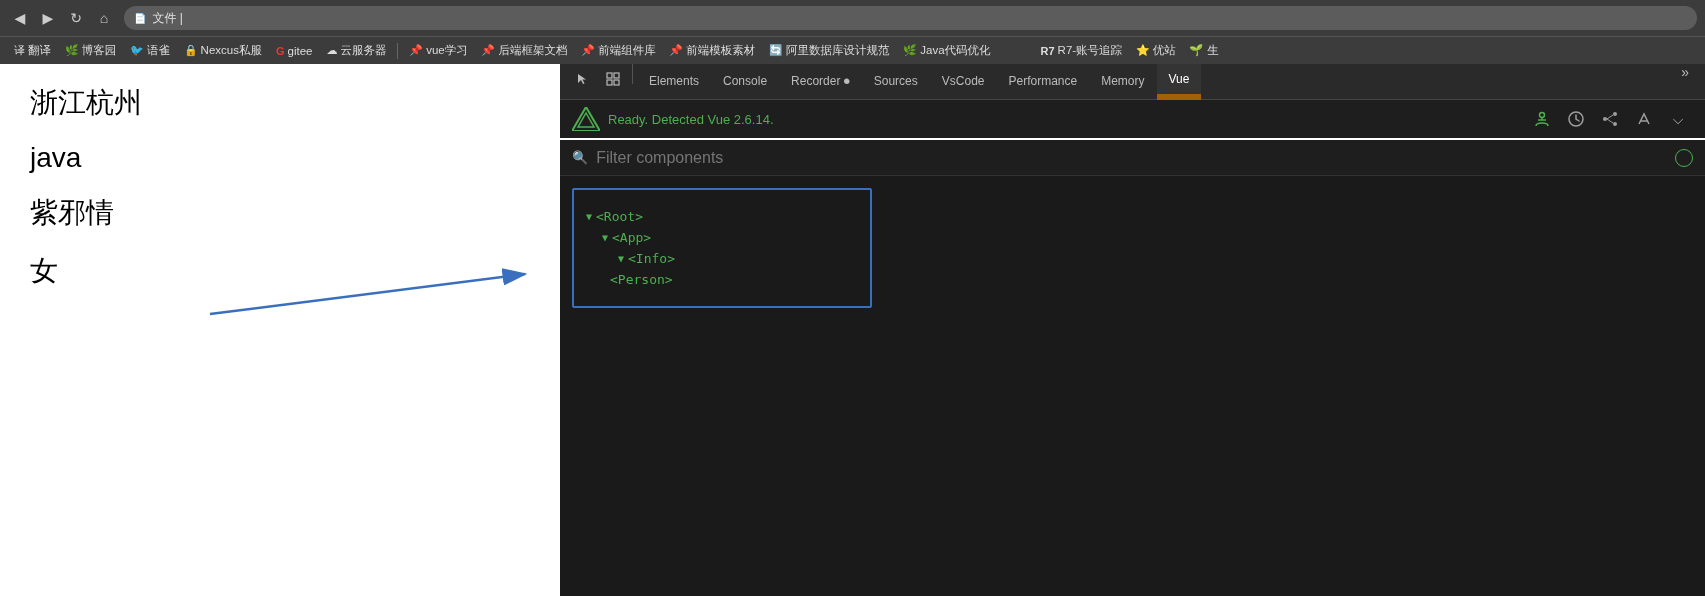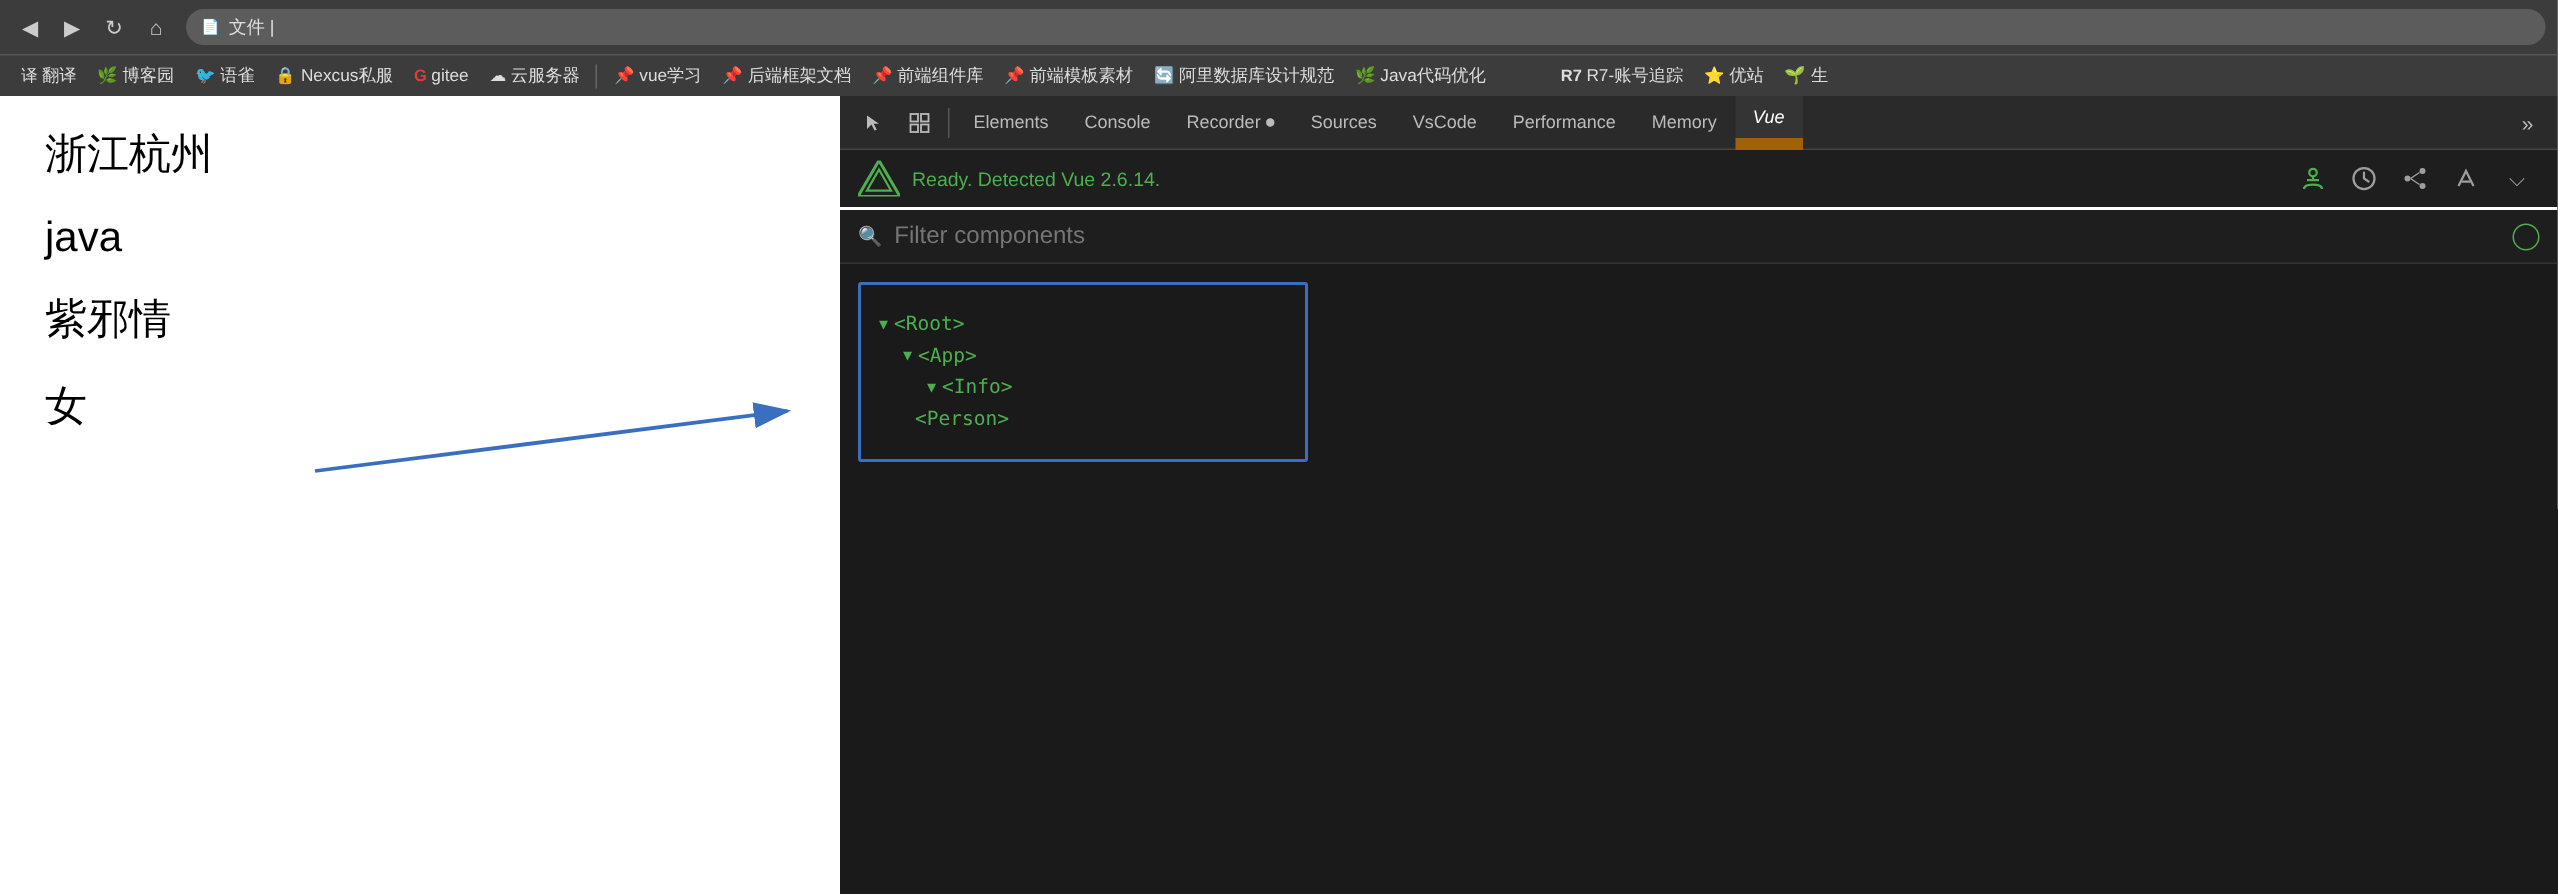--- a/index.html
+++ b/index.html
@@ -89,21 +89,21 @@
       flex: 1;
       background: #1a1a1a;
       display: flex;
       flex-direction: column;
       height: 100%;
     }
 
     
     .devtools-tabs {
       display: flex;
-      align-items: center;
+      align-items: flex-start;
       height: 36px;
       background: #2a2a2a;
       border-bottom: 1px solid #444;
       padding: 0 8px;
       gap: 0;
     }
     .devtools-tab-icon {
       width: 30px; height: 30px;
       display: flex; align-items: center; justify-content: center;
       color: #bbb; font-size: 14px; cursor: pointer;
@@ -115,23 +115,22 @@
       height: 36px;
       display: flex; align-items: center;
       color: #bbb;
       font-size: 12px;
       cursor: pointer;
       border-bottom: 2px solid transparent;
       white-space: nowrap;
     }
     .devtools-tab.vue-active { 
       color: #fff; 
-      border-bottom: 8px solid #a16207;
+      border-bottom: 6px solid #a16207;
       background: rgba(255,255,255,0.05);
-      font-style: italic;
     }
     .devtools-tab-more {
       margin-left: auto;
       color: #bbb; font-size: 14px;
       cursor: pointer; padding: 0 8px;
     }
 
     
     .vue-toolbar {
       display: flex;

